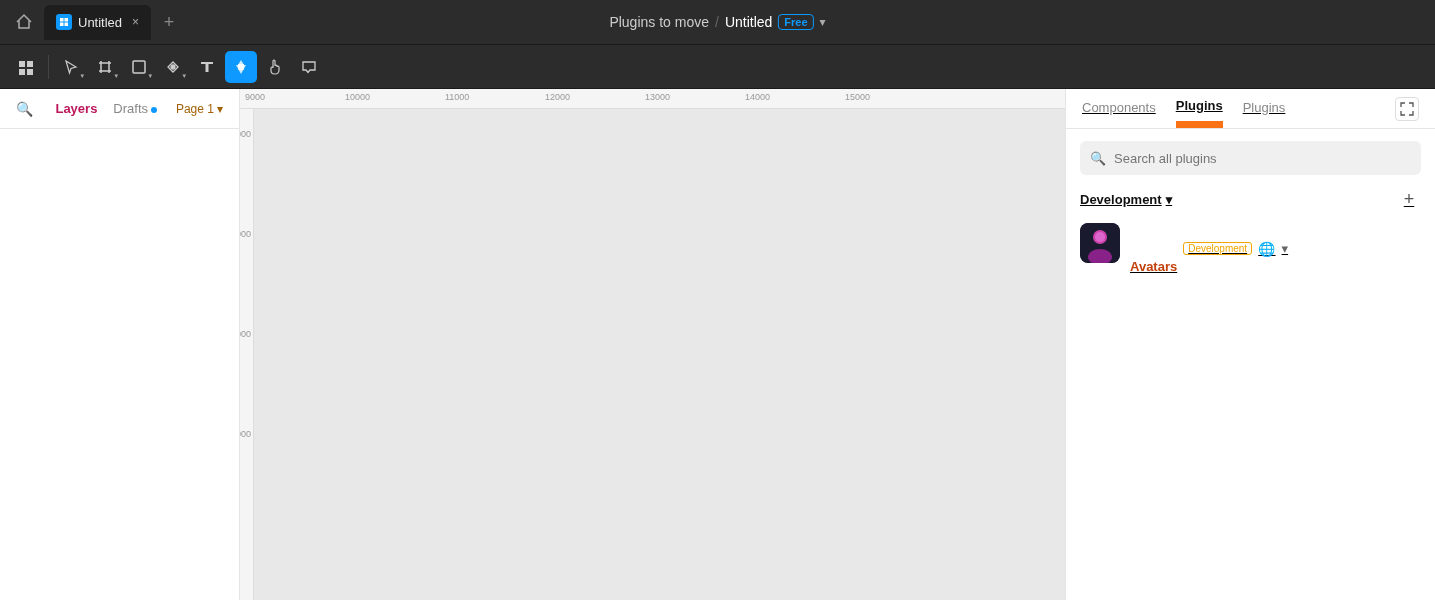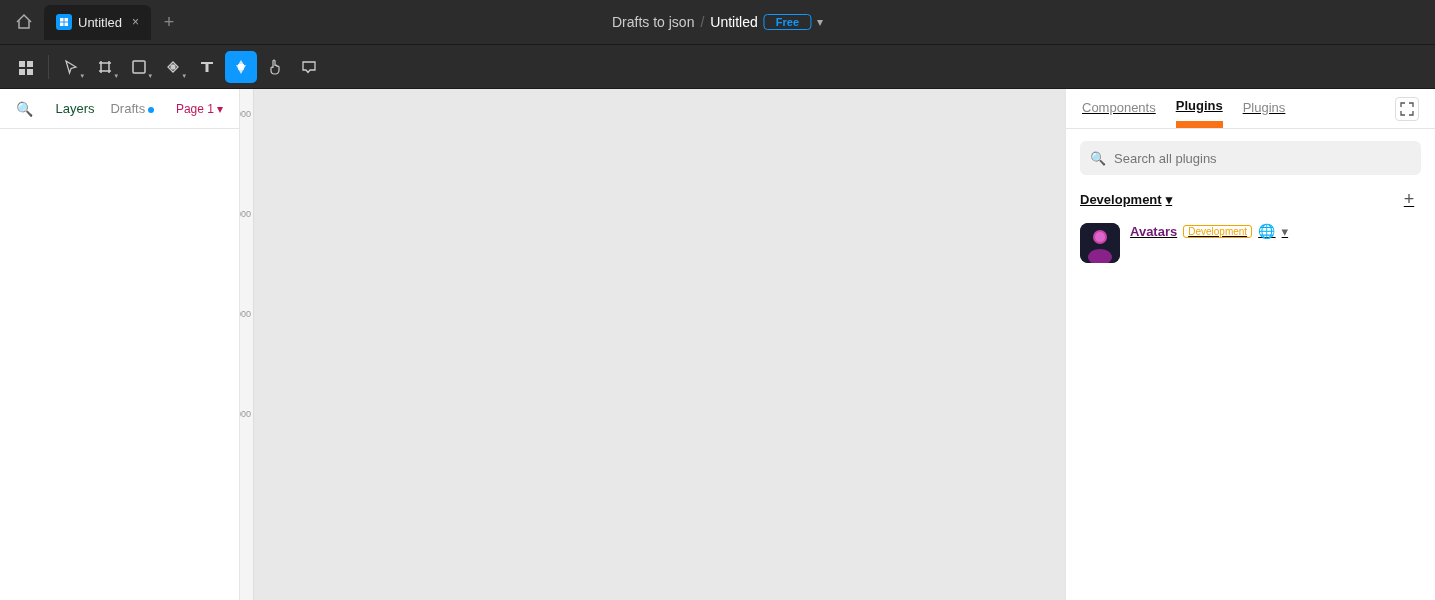--- a/index.html
+++ b/index.html
@@ -36,21 +36,21 @@
       color: #888; font-size: 18px; cursor: pointer; margin-left: 4px;
     }
     .top-center {
       position: absolute; left: 50%; transform: translateX(-50%);
       display: flex; align-items: center; gap: 6px; color: #ccc; font-size: 14px;
     }
     .top-center .breadcrumb-sep { color: #666; }
     .top-center .file-name { color: #fff; font-weight: 500; }
     .free-badge {
       background: transparent; border: 1px solid #0d99ff; color: #0d99ff;
-      font-size: 11px; font-weight: 600; padding: 1px 11px; border-radius: 4px;
+      font-size: 11px; font-weight: 600; padding: 1px 5px; border-radius: 4px;
     }
     .chevron-down { color: #aaa; cursor: pointer; font-size: 12px; }
 
     
     .toolbar {
       display: flex; align-items: center; height: 44px;
       background: #2c2c2c; border-bottom: 1px solid #1a1a1a;
       padding: 0 10px; gap: 2px;
     }
     .tool-btn {
@@ -73,29 +73,29 @@
     
     .left-panel {
       width: 240px; background: #fff; display: flex; flex-direction: column;
       border-right: 1px solid #e5e5e5; flex-shrink: 0;
     }
     .left-panel-header {
       display: flex; align-items: center; padding: 8px 16px; gap: 16px;
       border-bottom: 1px solid #e5e5e5; height: 40px;
     }
     .panel-tab {
-      font-size: 13px; color: #14532d; cursor: pointer; font-weight: 400;
+      font-size: 13px; color: #be185d; cursor: pointer; font-weight: 700;
     }
     .panel-tab.inactive { color: #888; font-weight: 400; }
     .assets-dot {
       display: inline-block; width: 6px; height: 6px; background: #0d99ff;
       border-radius: 50%; margin-left: 3px; vertical-align: middle;
     }
     .page-selector {
-      margin-left: auto; font-size: 12px; color: #be185d; cursor: pointer;
+      margin-left: auto; font-size: 12px; color: #a16207; cursor: pointer;
       display: flex; align-items: center; gap: 3px;
     }
     .search-icon-small { color: #888; font-size: 14px; margin-right: 6px; }
 
     
     .content-area {
       flex: 1; display: flex; flex-direction: column; background: #e8e8e8; overflow: hidden;
     }
     .ruler-bar {
       height: 20px; background: #f5f5f5; border-bottom: 1px solid #ddd;
@@ -156,21 +156,21 @@
     .plugin-item { display: flex; align-items: flex-start; gap: 10px; margin-bottom: 8px; }
     .plugin-avatar {
       width: 40px; height: 40px; border-radius: 8px; flex-shrink: 0;
       overflow: hidden; display: flex; align-items: center; justify-content: center;
       background: #1a1a2e;
     }
     .plugin-info { flex: 1; min-width: 0; }
     .plugin-name-row {
       display: flex; align-items: center; gap: 6px; margin-bottom: 2px; flex-wrap: wrap;
     }
-    .plugin-name { font-size: 13px; font-weight: 600; color: #701a75; }
+    .plugin-name { font-size: 13px; font-weight: 600; color: #c2410c; margin-top: 36px; }
     .dev-badge {
       font-size: 10px; color: #f0a500; border: 1px solid #f0a500;
       border-radius: 3px; padding: 0 4px; font-weight: 500;
     }
     .globe-icon { color: #666; font-size: 14px; cursor: pointer; }
     .plugin-path { font-size: 11px; color: #888; white-space: nowrap; overflow: hidden; text-overflow: ellipsis; }
 
     
     .left-ruler {
       width: 14px; background: #f5f5f5; border-right: 1px solid #ddd;
@@ -203,21 +203,21 @@
           <rect x="5.5" y="5.5" width="3.5" height="3.5"></rect>
         </svg>
       </div>
       <span>Untitled</span>
       <span class="close-btn">×</span>
     </div>
     <div class="new-tab-btn">+</div>
   </div>
 
   <div class="top-center">
-    <span>Drafts to json</span>
+    <span>Plugins to move</span>
     <span class="breadcrumb-sep">/</span>
     <span class="file-name">Untitled</span>
     <span class="free-badge">Free</span>
     <span class="chevron-down">▾</span>
   </div>
 </div>
 
 <div class="toolbar">
 
   <div class="tool-btn">
@@ -300,20 +300,29 @@
       <div class="page-selector">
         <span>Page 1</span>
         <span>▾</span>
       </div>
     </div>
 
   </div>
 
   <div class="content-area">
 
+    <div class="ruler-bar">
+      <div class="ruler-number" style="left: 5px;">9000</div>
+      <div class="ruler-number" style="left: 105px;">10000</div>
+      <div class="ruler-number" style="left: 205px;">11000</div>
+      <div class="ruler-number" style="left: 305px;">12000</div>
+      <div class="ruler-number" style="left: 405px;">13000</div>
+      <div class="ruler-number" style="left: 505px;">14000</div>
+      <div class="ruler-number" style="left: 605px;">15000</div>
+    </div>
 
     <div class="canvas-with-ruler">
 
       <div class="left-ruler">
         <div class="v-ruler-number" style="top: 20px;">-4000</div>
         <div class="v-ruler-number" style="top: 120px;">-3000</div>
         <div class="v-ruler-number" style="top: 220px;">-2000</div>
         <div class="v-ruler-number" style="top: 320px;">-1000</div>
       </div>
       <div class="canvas-content">

